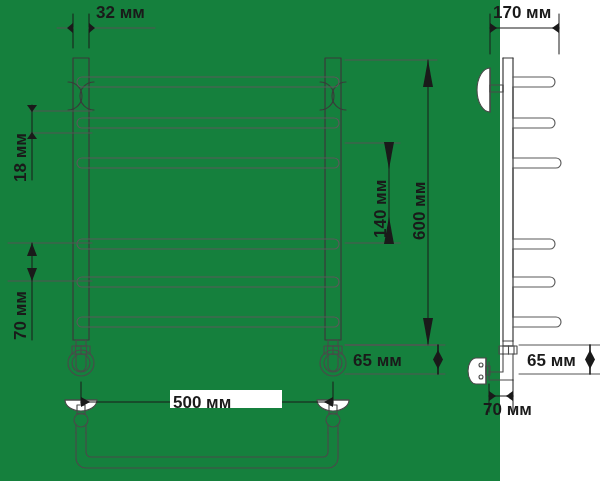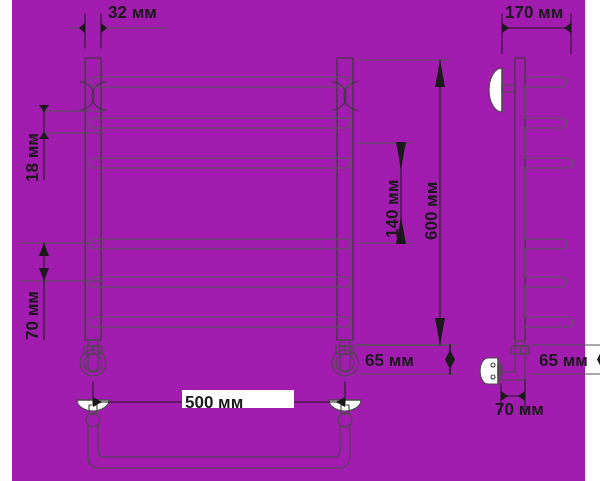--- a/index.html
+++ b/index.html
@@ -1,18 +1,18 @@
 <!DOCTYPE html>
 <html><head>
 <meta charset="utf-8">
 <style>
   html,body{margin:0;padding:0;background:#ffffff;}
   body{width:600px;height:481px;overflow:hidden;
        font-family:"Liberation Sans","DejaVu Sans",sans-serif;}
-  #stage{position:relative;width:573px;height:481px;background:#a21caf;margin-left:12px;}
+  #stage{position:relative;width:500px;height:481px;background:#15803d;}
   svg#drawing{position:absolute;left:0;top:0;width:600px;height:481px;display:block;}
   .dimtext{font-family:"Liberation Sans","DejaVu Sans",sans-serif;
            font-size:17px;font-weight:bold;fill:#1a1a1a;letter-spacing:0px;}
 </style>
 </head>
 <body>
 
 <div id="stage">
 <svg id="drawing" viewBox="0 0 600 481" xmlns="http://www.w3.org/2000/svg">
 

